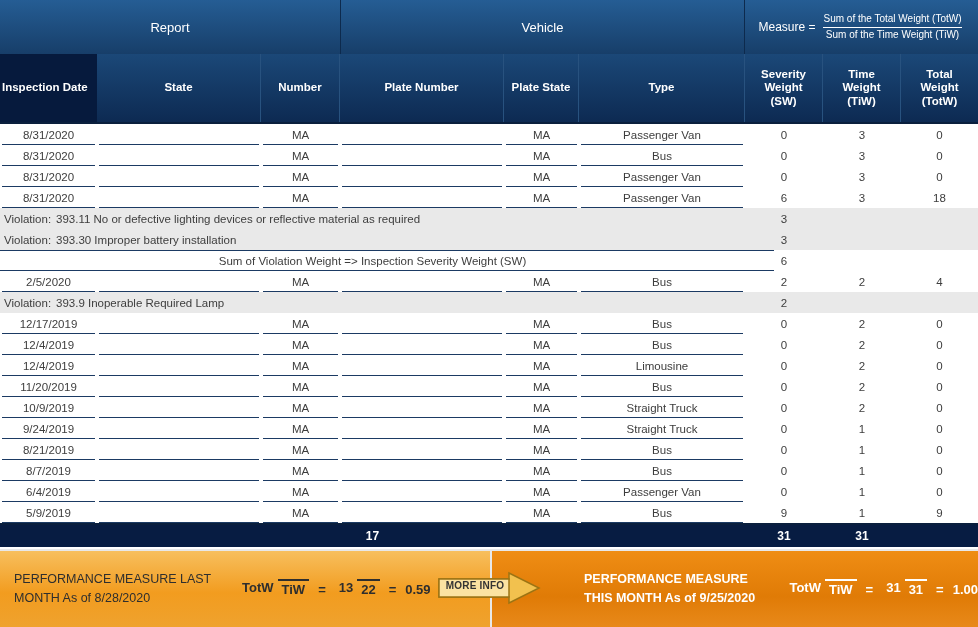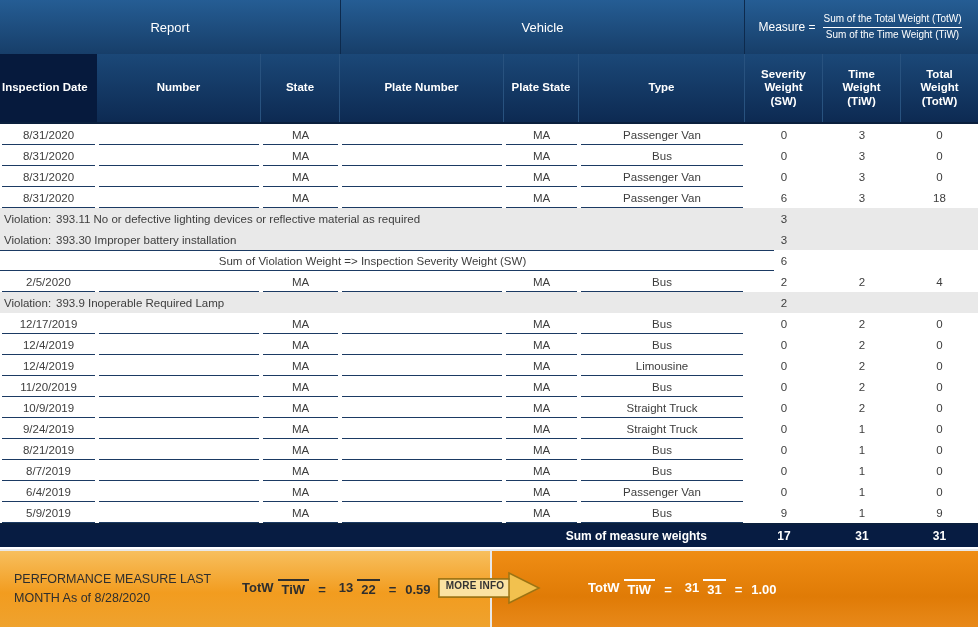--- a/index.html
+++ b/index.html
@@ -300,24 +300,24 @@
         </span>
       </div>
     </div>
   </div>
 
   <div class="row-grid hdr-cols">
     <div>
         <span>Inspection Date</span>
       </div>
     <div>
+        <span>State</span>
+      </div>
+    <div>
         <span>Number</span>
-      </div>
-    <div>
-        <span>State</span>
       </div>
     <div>
         <span>Plate Number</span>
       </div>
     <div>
         <span>Plate State</span>
       </div>
     <div>
         <span>Type</span>
       </div>
@@ -539,21 +539,20 @@
         <div class="u"></div>
         <div class="u">MA</div>
         <div class="u">Bus</div>
         <div class="num-c">9</div>
         <div class="num-c">1</div>
         <div class="num-c">9</div>
       </div>
     </div>
 
   <div class="total-row">
-    <div class="tot-label">Sum of measure weights</div>
     <div class="tot-num">17</div>
     <div class="tot-num">31</div>
     <div class="tot-num">31</div>
   </div>
 
   <div class="footer">
 
     <div class="pm-panel pm-last">
       <div class="pm-inner">
         <div class="pm-title">PERFORMANCE MEASURE LAST MONTH As of 8/28/2020</div>
@@ -568,20 +567,21 @@
             <span class="d">22</span>
           </span>
           <span class="pm-eq">=</span>
           <span class="pm-result">0.59</span>
         </div>
       </div>
     </div>
 
     <div class="pm-panel pm-this">
       <div class="pm-inner">
+        <div class="pm-title">PERFORMANCE MEASURE THIS MONTH As of 9/25/2020</div>
         <div class="pm-calc">
           <span class="pm-frac">
             <span class="n">TotW</span>
             <span class="d">TiW</span>
           </span>
           <span class="pm-eq">=</span>
           <span class="pm-frac">
             <span class="n">31</span>
             <span class="d">31</span>
           </span>

